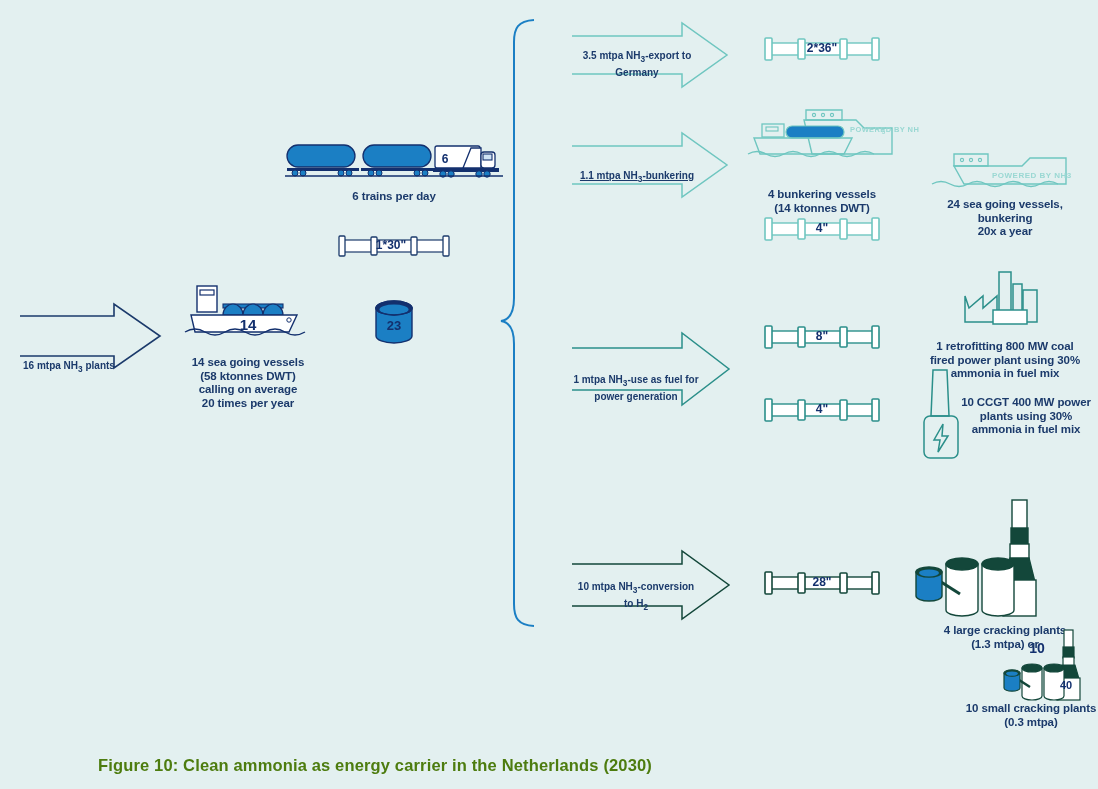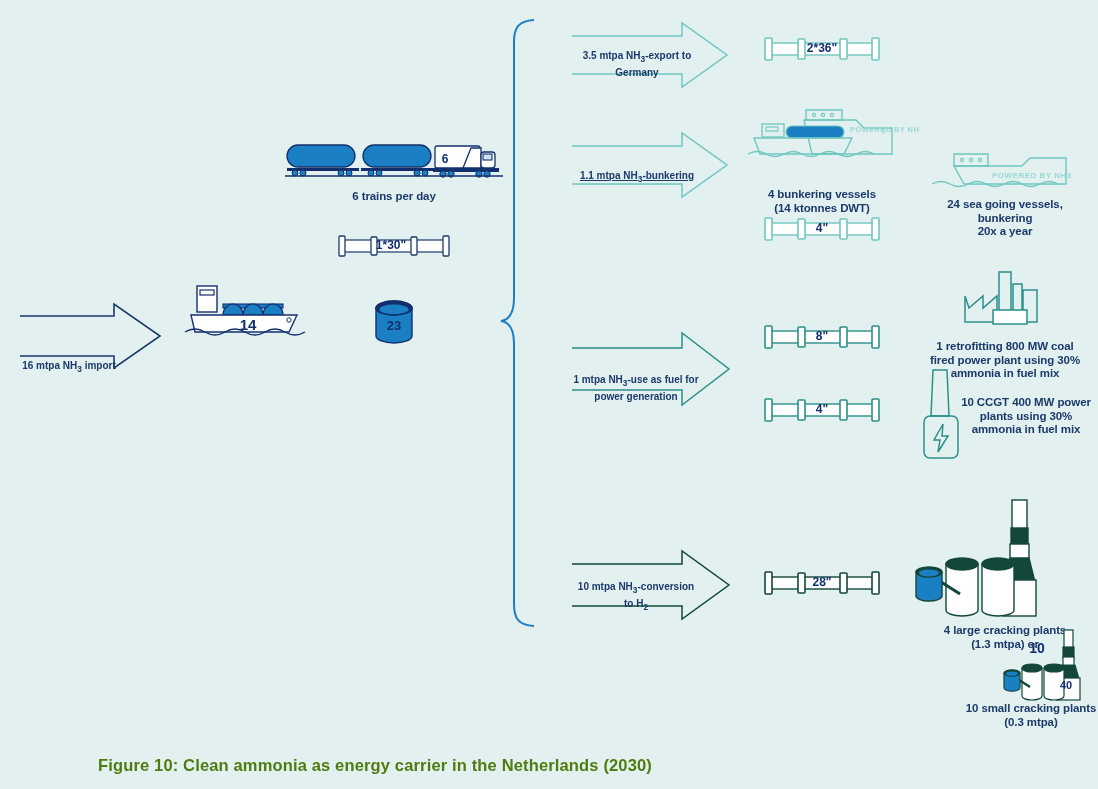--- a/index.html
+++ b/index.html
@@ -49,37 +49,41 @@
 <body>
 
 <div id="stage">
 
   <div class="abs" style="left:18px;top:300px;">
     <svg width="145" height="72" viewBox="0 0 145 72">
       <path d="M2 16 L96 16 L96 4 L142 36 L96 68 L96 56 L2 56" fill="none" stroke="#1b3a6b" stroke-width="1.6"></path>
     </svg>
   </div>
   <div class="abs arrow-txt" style="left:14px;top:345px;width:110px;">
-    <span>16 mtpa NH</span><sub>3</sub><span> import</span>
+    <span>16 mtpa NH</span><sub>3</sub><span> plants</span>
   </div>
 
   <div class="abs" style="left:185px;top:282px;">
     <svg width="125" height="62" viewBox="0 0 125 62">
       <rect x="12" y="4" width="20" height="26" fill="#ffffff" stroke="#13306e" stroke-width="1.4"></rect>
       <rect x="15" y="8" width="14" height="5" fill="none" stroke="#13306e" stroke-width="1.2"></rect>
       <rect x="38" y="22" width="60" height="4" fill="#1b7fc4" stroke="#13306e" stroke-width="1.1"></rect>
       <path d="M38 33 a10 11 0 0 1 20 0 z" fill="#1b7fc4" stroke="#13306e" stroke-width="1.2"></path>
       <path d="M58 33 a10 11 0 0 1 20 0 z" fill="#1b7fc4" stroke="#13306e" stroke-width="1.2"></path>
       <path d="M78 33 a10 11 0 0 1 20 0 z" fill="#1b7fc4" stroke="#13306e" stroke-width="1.2"></path>
       <path d="M6 33 L112 33 L104 50 L10 50 z" fill="#ffffff" stroke="#13306e" stroke-width="1.4"></path>
       <circle cx="104" cy="38" r="2.2" fill="none" stroke="#13306e" stroke-width="1"></circle>
       <path d="M0 50 q10 -6 20 0 q10 6 20 0 q10 -6 20 0 q10 6 20 0 q10 -6 20 0 q10 6 20 0" fill="none" stroke="#13306e" stroke-width="1.4"></path>
     </svg>
   </div>
   <div class="abs pipe-txt" style="left:218px;top:316px;width:60px;font-size:15px;">14</div>
+  <div class="abs lbl" style="left:177px;top:356px;width:142px;">14 sea going vessels
+(58 ktonnes DWT)
+calling on average
+20 times per year</div>
 
   <div class="abs" style="left:373px;top:300px;">
     <svg width="42" height="46" viewBox="0 0 42 46">
       <path d="M3 8 L3 36 a18 7 0 0 0 36 0 L39 8 z" fill="#1b7fc4" stroke="#13306e" stroke-width="1.4"></path>
       <ellipse cx="21" cy="8" rx="18" ry="7" fill="#13306e" stroke="#13306e" stroke-width="1.4"></ellipse>
       <ellipse cx="21" cy="9.5" rx="14.5" ry="5" fill="#1b7fc4" stroke="none"></ellipse>
       <ellipse cx="21" cy="8" rx="18" ry="7" fill="none" stroke="#13306e" stroke-width="1.4"></ellipse>
     </svg>
   </div>
   <div class="abs pipe-txt" style="left:373px;top:318px;width:42px;font-size:13px;">23</div>

